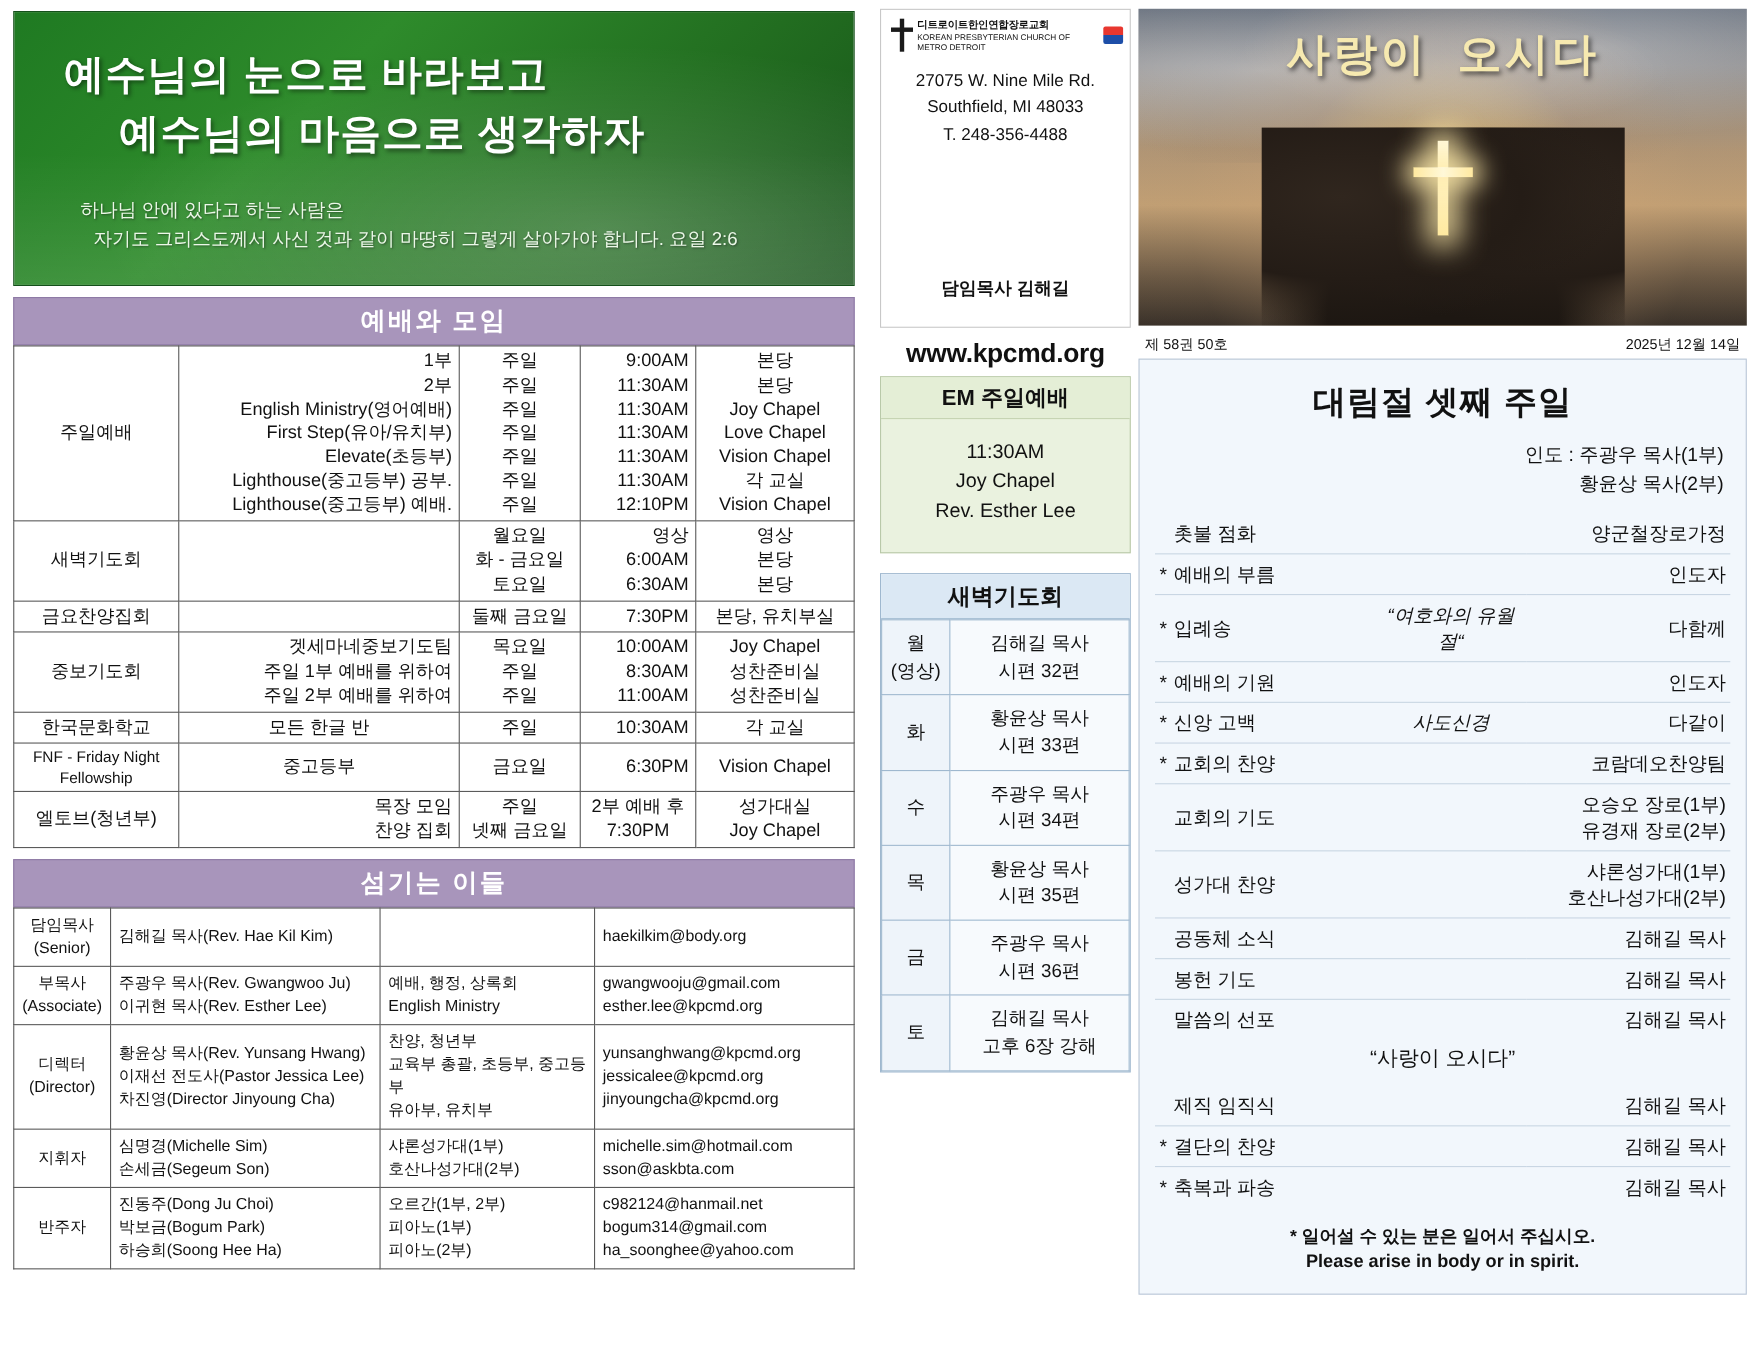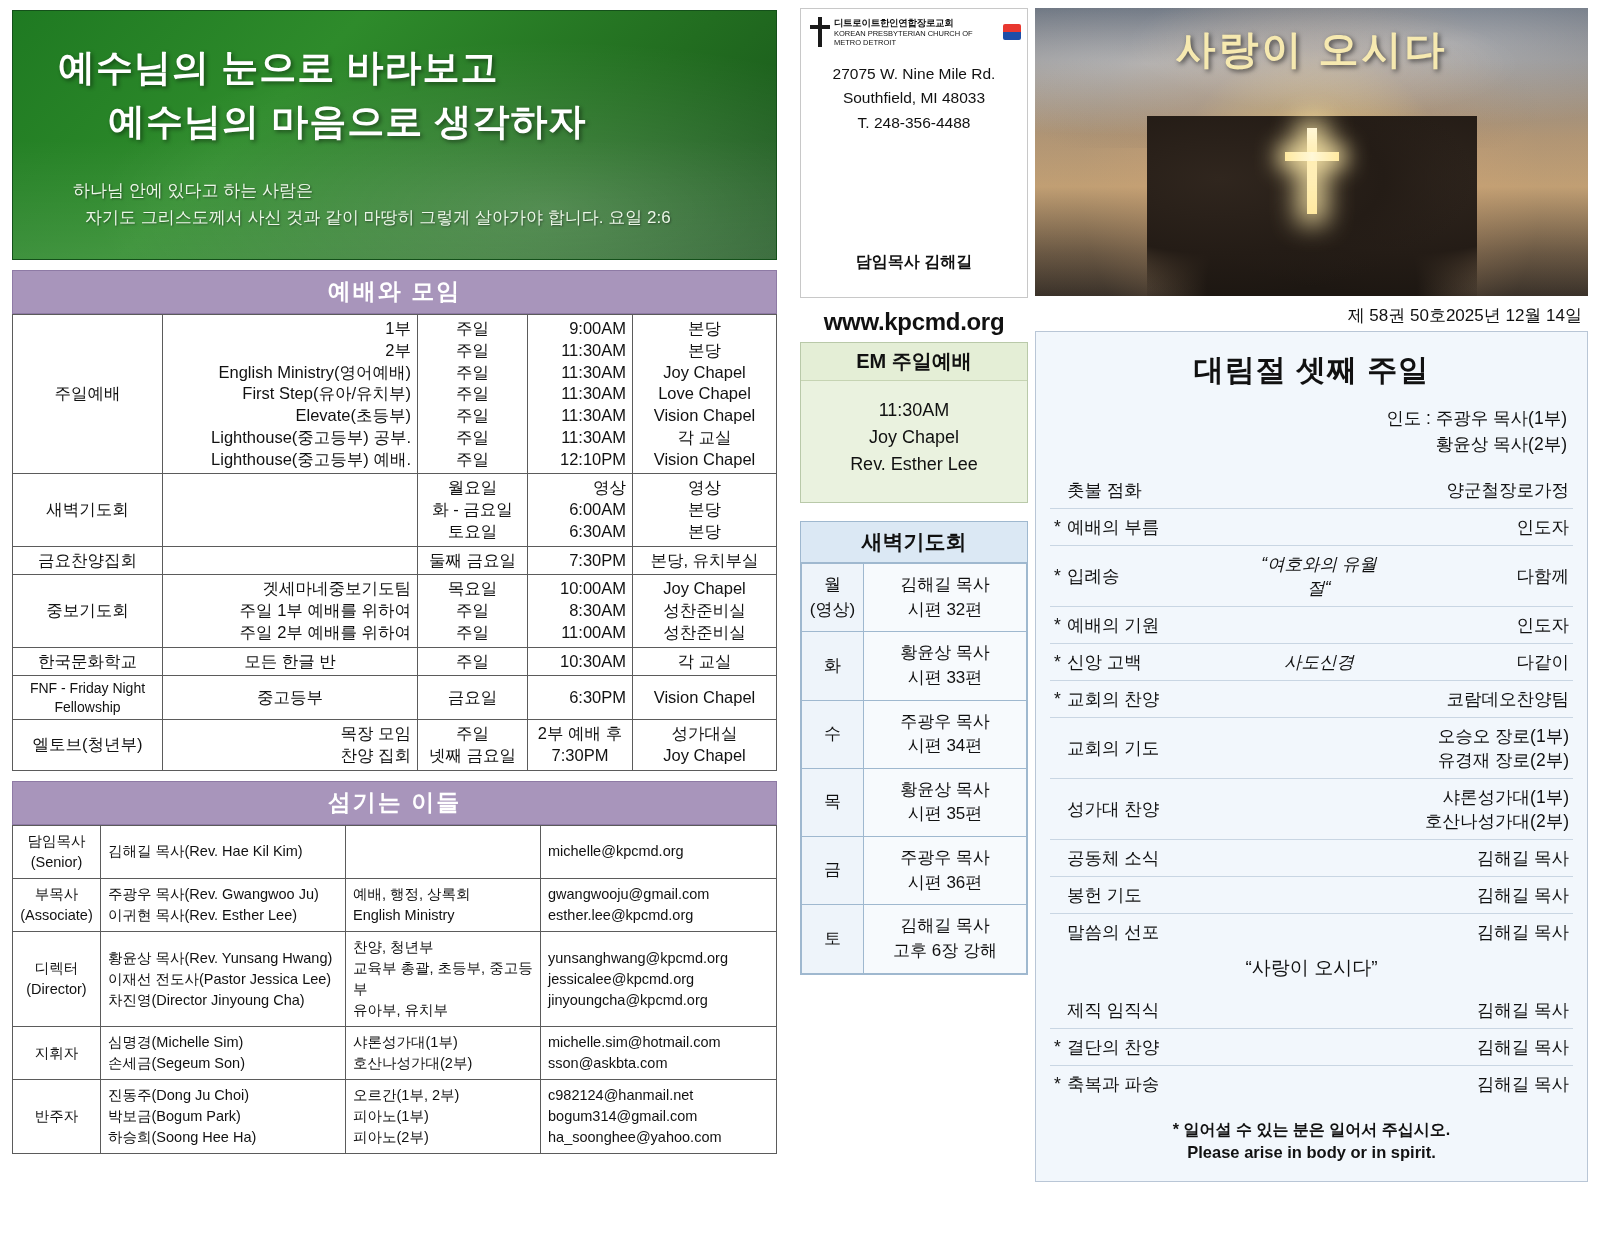--- a/index.html
+++ b/index.html
@@ -180,24 +180,25 @@
     box-shadow:0 0 22px 8px rgba(255,235,170,0.8);
   }
   .hero-title {
     position:absolute; left:0; right:0; top:14px;
     text-align:center;
     font-size:40px;
     font-weight:bold;
     color:#f6e9b0;
     letter-spacing:3px;
     text-shadow:2px 2px 5px rgba(0,0,0,.6);
+    font-family:Liberation Mono, monospace;
   }
   .issue-row {
-    display:flex; justify-content:flex-end; align-items:center;
-    font-size:17px; padding:8px 6px 4px;
+    display:flex; justify-content:space-between; align-items:center;
+    font-size:13px; padding:8px 6px 4px;
   }
   .bulletin {
     border:1px solid #b9c6d6;
     background:#f2f7fc;
     padding:10px 14px 12px;
   }
   .bulletin h1 {
     text-align:center; font-size:30px; margin:8px 0 14px; font-weight:bold; letter-spacing:1px;
   }
   .leaders { text-align:right; font-size:17.5px; line-height:1.5; margin-bottom:14px; padding-right:6px; }
@@ -331,21 +332,21 @@
 
     <div class="section-bar">섬기는 이들</div>
 
     <table class="people">
       <tbody>
         <tr>
           <td class="p-a" style="white-space:pre-line">담임목사
 (Senior)</td>
           <td class="p-b" style="white-space:pre-line">김해길 목사(Rev. Hae Kil Kim)</td>
           <td class="p-c" style="white-space:pre-line"></td>
-          <td class="p-d" style="white-space:pre-line">michelle@kpcmd.org</td>
+          <td class="p-d" style="white-space:pre-line">haekilkim@body.org</td>
         </tr>
         <tr>
           <td class="p-a" style="white-space:pre-line">부목사
 (Associate)</td>
           <td class="p-b" style="white-space:pre-line">주광우 목사(Rev. Gwangwoo Ju)
 이귀현 목사(Rev. Esther Lee)</td>
           <td class="p-c" style="white-space:pre-line">예배, 행정, 상록회
 English Ministry</td>
           <td class="p-d" style="white-space:pre-line">gwangwooju@gmail.com
 esther.lee@kpcmd.org</td>

